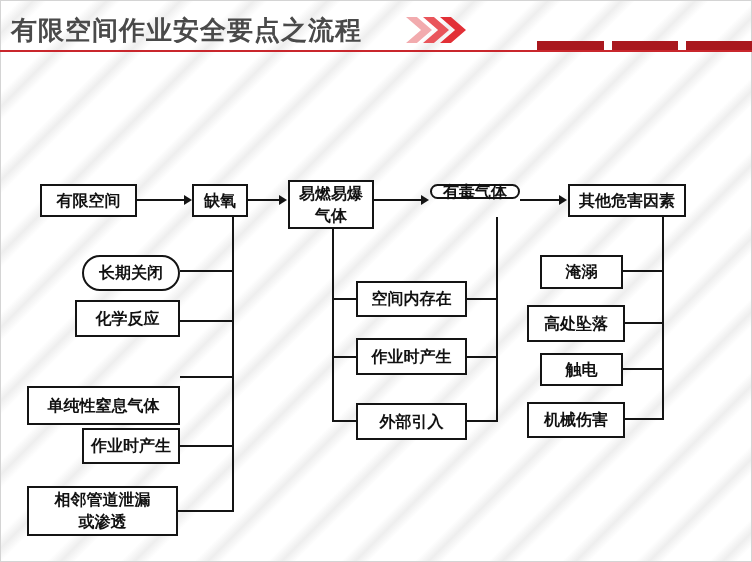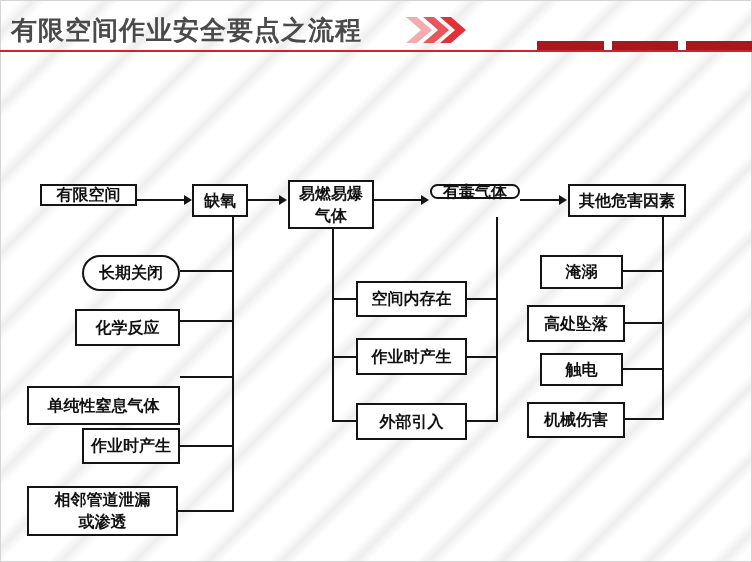--- a/index.html
+++ b/index.html
@@ -74,29 +74,29 @@
     <span class="chev chev3"></span>
   </div>
   <div class="dash" style="left:537px;width:67px;"></div>
   <div class="dash" style="left:612px;width:66px;"></div>
   <div class="dash" style="left:686px;width:66px;"></div>
   <div class="header-rule"></div>
 
 
   <div>
 
-    <div class="node" style="left:40px;top:184px;width:97px;height:22px;">有限空间</div>
+    <div class="node" style="left:40px;top:184px;width:97px;height:33px;">有限空间</div>
     <div class="node" style="left:192px;top:184px;width:56px;height:33px;">缺氧</div>
     <div class="node" style="left:288px;top:180px;width:86px;height:49px;">易燃易爆
 气体</div>
     <div class="node" style="left:430px;top:184px;width:90px;height:15px;border-radius:15px;">有毒气体</div>
     <div class="node" style="left:568px;top:184px;width:118px;height:33px;">其他危害因素</div>
 
     <div class="node" style="left:82px;top:255px;width:98px;height:36px;border-radius:18px;">长期关闭</div>
-    <div class="node" style="left:75px;top:309px;width:105px;height:37px;">化学反应</div>
+    <div class="node" style="left:75px;top:300px;width:105px;height:37px;">化学反应</div>
     <div class="node" style="left:27px;top:358px;width:153px;height:39px;margin-top:28px;">单纯性窒息气体</div>
     <div class="node" style="left:82px;top:428px;width:98px;height:36px;">作业时产生</div>
     <div class="node" style="left:27px;top:486px;width:151px;height:50px;">相邻管道泄漏
 或渗透</div>
 
     <div class="node" style="left:356px;top:281px;width:111px;height:36px;">空间内存在</div>
     <div class="node" style="left:356px;top:338px;width:111px;height:37px;">作业时产生</div>
     <div class="node" style="left:356px;top:403px;width:111px;height:37px;">外部引入</div>
 
     <div class="node" style="left:540px;top:255px;width:83px;height:34px;">淹溺</div>

